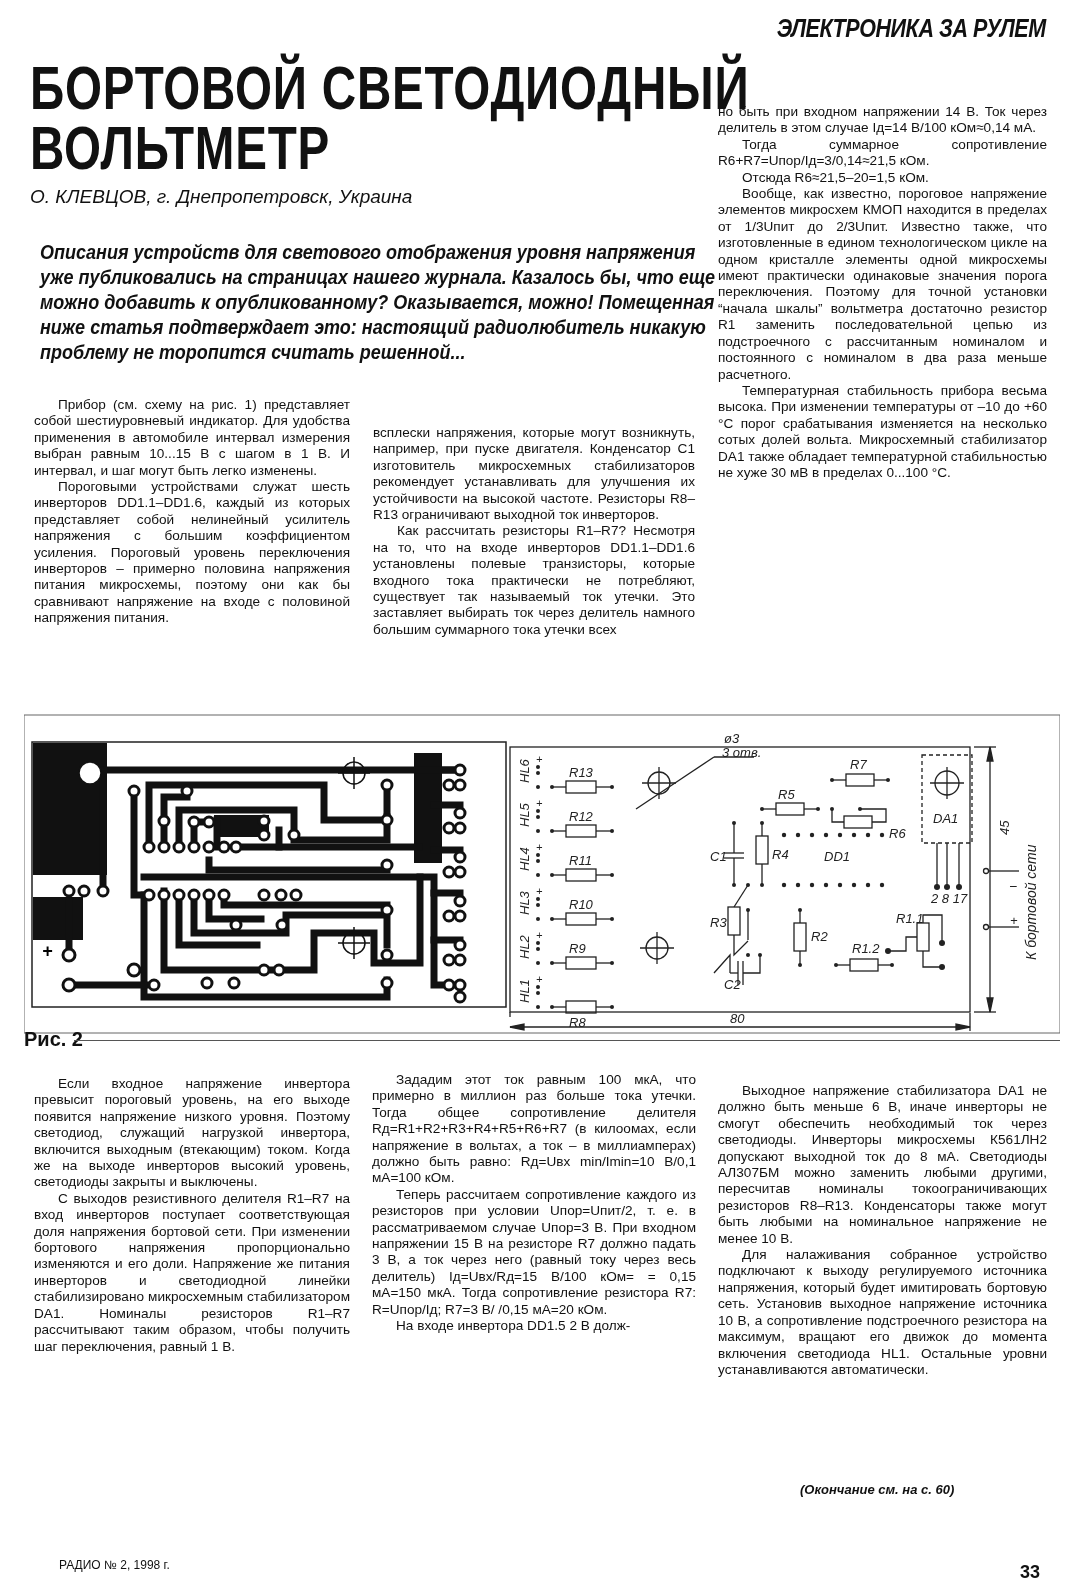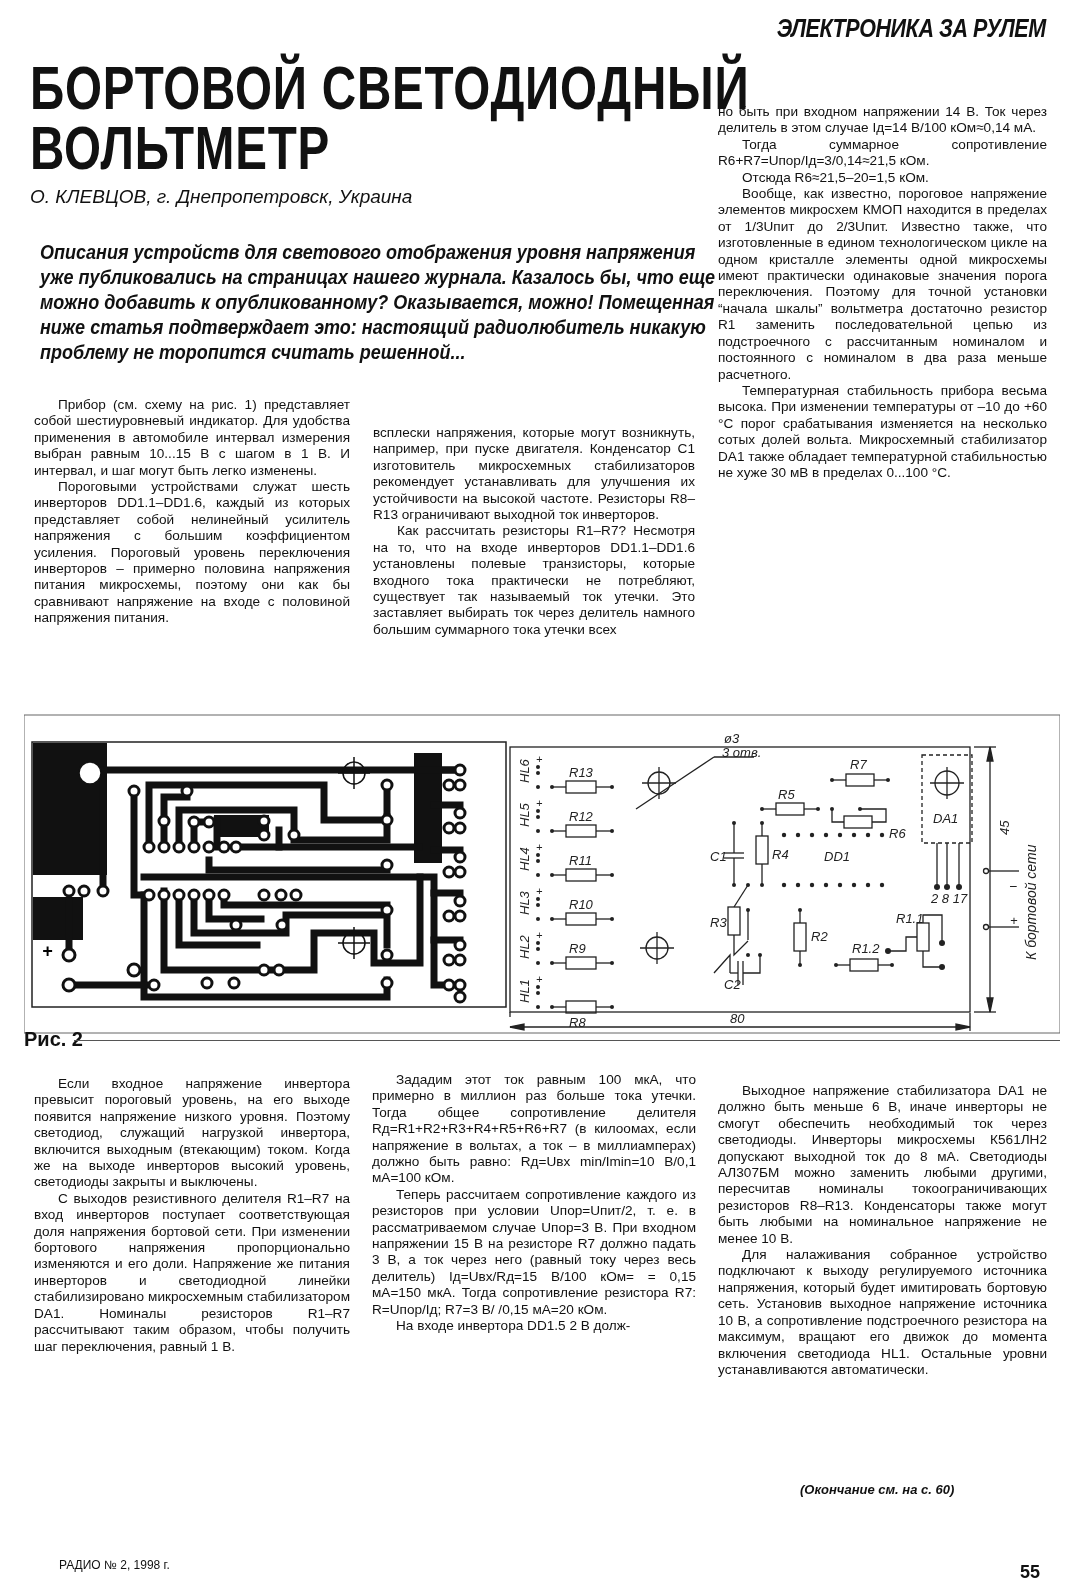--- a/index.html
+++ b/index.html
@@ -419,13 +419,13 @@
 </div>
 
 <div class="abs col" id="c6">
   <p>Выходное напряжение стабилизатора DA1 не должно быть меньше 6 В, иначе инверторы не смогут обеспечить необходимый ток через светодиоды. Инверторы микросхемы К561ЛН2 допускают выходной ток до 8 мА. Светодиоды АЛ307БМ можно заменить любыми другими, пересчитав номиналы токоограничивающих резисторов R8–R13. Конденсаторы также могут быть любыми на номинальное напряжение не менее 10 В.</p>
   <p>Для налаживания собранное устройство подключают к выходу регулируемого источника напряжения, который будет имитировать бортовую сеть. Установив выходное напряжение источника 10 В, а сопротивление подстроечного резистора на максимум, вращают его движок до момента включения светодиода HL1. Остальные уровни устанавливаются автоматически.</p>
 </div>
 
 <div class="abs cont-note">(Окончание см. на с. 60)</div>
 
 <div class="abs footer">РАДИО № 2, 1998 г.</div>
-<div class="abs pagenum">55</div>
+<div class="abs pagenum">33</div>
 
 </body></html>

